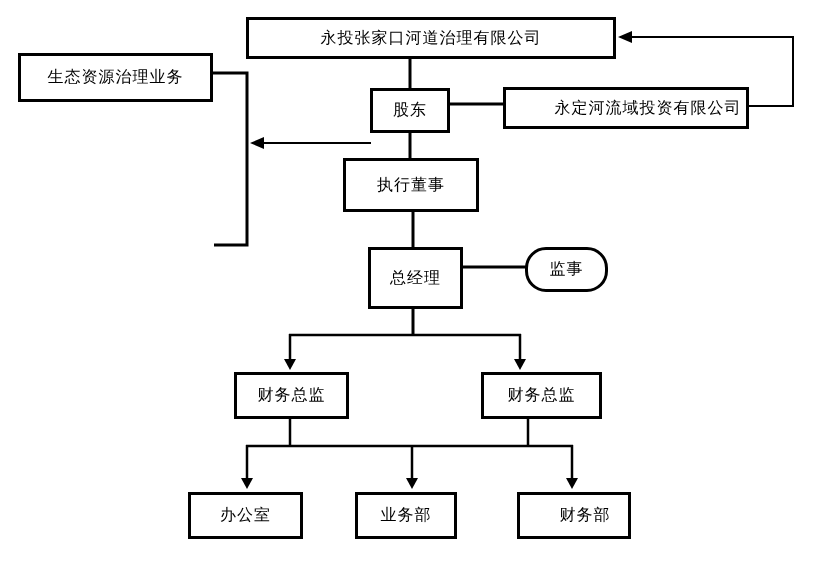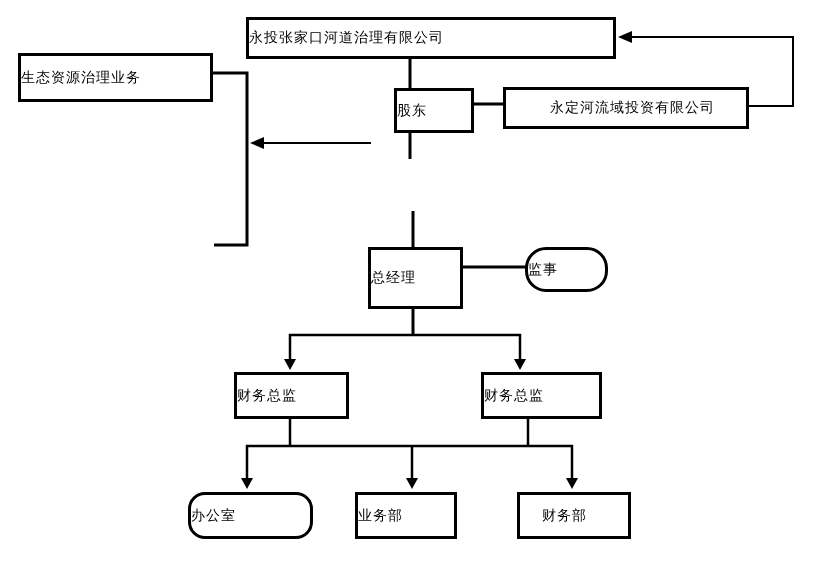--- a/index.html
+++ b/index.html
@@ -24,37 +24,38 @@
     z-index: 1;
   }
   .node {
     position: absolute;
     box-sizing: border-box;
     border: 3px solid #000000;
     background: #ffffff;
     color: #000000;
     display: flex;
     align-items: center;
-    font-size: 14px;
+    justify-content: center;
+    font-size: 16px;
     letter-spacing: 1px;
     white-space: nowrap;
     z-index: 2;
   }
   
   .n-top       { left: 246px; top: 17px;  width: 370px; height: 42px; }
   .n-eco       { left: 18px;  top: 53px;  width: 195px; height: 49px; }
-  .n-share     { left: 370px; top: 88px;  width: 80px;  height: 45px; margin-left: 24px; }
+  .n-share     { left: 370px; top: 88px;  width: 80px;  height: 45px; }
   .n-investor  { left: 503px; top: 87px;  width: 246px; height: 42px; padding-left: 44px; }
   .n-exec      { left: 343px; top: 158px; width: 136px; height: 54px; }
   .n-industry  { left: 22px;  top: 218px; width: 192px; height: 50px; }
   .n-gm        { left: 368px; top: 247px; width: 95px;  height: 62px; }
   .n-supervisor{ left: 525px; top: 247px; width: 83px;  height: 45px; border-radius: 21px; }
   .n-deputy    { left: 234px; top: 372px; width: 115px; height: 47px; }
   .n-findir    { left: 468px; top: 372px; width: 121px; height: 47px; margin-left: 13px; }
-  .n-office    { left: 188px; top: 492px; width: 125px; height: 47px; border-radius: 17px; }
+  .n-office    { left: 188px; top: 492px; width: 115px; height: 47px; }
   .n-bizdept   { left: 355px; top: 492px; width: 102px; height: 47px; }
   .n-findept   { left: 517px; top: 492px; width: 114px; height: 47px; padding-left: 22px; }
 
   .node .label { pointer-events: none; }
 </style>
 </head>
 <body>
 
 <div class="canvas">
 
@@ -110,20 +111,23 @@
   </div>
 
   <div class="node n-share">
     <span class="label">股东</span>
   </div>
 
   <div class="node n-investor">
     <span class="label">永定河流域投资有限公司</span>
   </div>
 
+  <div class="node n-exec">
+    <span class="label">执行董事</span>
+  </div>
 
 
   <div class="node n-gm">
     <span class="label">总经理</span>
   </div>
 
   <div class="node n-supervisor">
     <span class="label">监事</span>
   </div>
 

